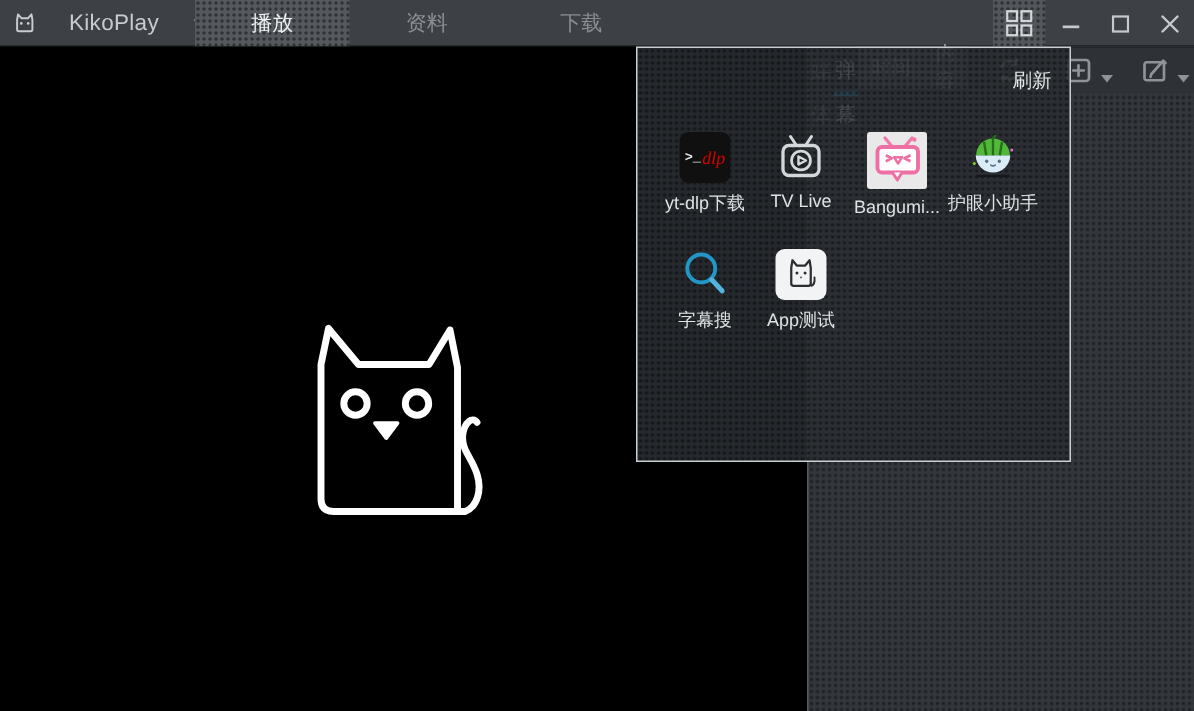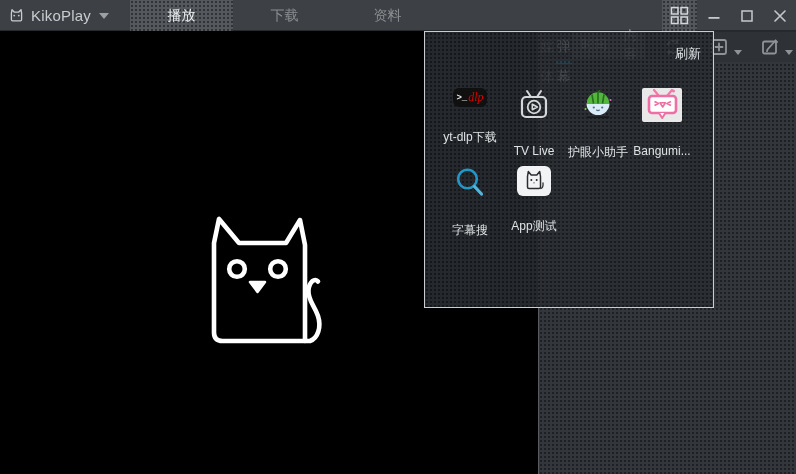--- a/index.html
+++ b/index.html
@@ -6,21 +6,21 @@
   html,body { width:796px; height:474px; overflow:hidden; background:#000;
     font-family:"Liberation Sans","DejaVu Sans",sans-serif; }
   .window { position:relative; width:796px; height:474px; background:#000; }
 
   .dotted { background-image:radial-gradient(rgba(0,0,0,0.42) 1px, rgba(0,0,0,0) 1.15px);
             background-size:4px 4px; }
 
   
   .titlebar { position:absolute; left:0; top:0; width:796px; height:31px;
     background:#3d4145; border-bottom:1px solid #26292c; }
-  .logo { position:absolute; left:8px; top:0; height:31px; display:flex; align-items:center; gap:6px; cursor:default; }
+  .logo { position:absolute; left:8px; top:0; height:31px; display:flex; align-items:center; gap:21px; cursor:default; }
   .app-name { color:#c9ccce; font-size:15px; letter-spacing:0.2px; }
   .caret-down { width:0; height:0; border-left:5px solid transparent; border-right:5px solid transparent;
     border-top:6px solid #9aa0a4; margin-left:2px; }
   .tabs { position:absolute; left:130px; top:0; height:31px; display:flex; }
   .tab { width:103px; height:31px; line-height:31px; text-align:center;
     font-size:14px; color:#8b8e91; cursor:pointer; }
   .tab.active { background-color:#55595e; color:#edeff0; }
   .win-controls { position:absolute; right:0; top:0; height:31px; display:flex; }
   .wbtn { width:33px; height:31px; display:flex; align-items:center; justify-content:center; cursor:pointer; }
   .wbtn.appgrid { width:35px; background-color:#53575c; }
@@ -48,21 +48,21 @@
     border-top:5px solid #8f9398; margin-left:5px; margin-bottom:2px; }
   .sp26 { margin-right:26px; } .sp18 { margin-right:18px; } .sp20 { margin-right:20px; }
 
   
   .popup { position:absolute; left:424px; top:31px; width:290px; height:277px;
     background-color:rgba(43,46,51,0.86); border:1px solid #c9ced3; z-index:10; }
   .popup-refresh { position:absolute; top:13px; right:12px; font-size:13px; color:#e3e6e8; cursor:pointer; }
   .app-grid { position:absolute; left:13px; top:56px; width:264px; display:flex; flex-wrap:wrap; }
   .app-cell { width:64px; height:58px; margin-bottom:20px; display:flex; flex-direction:column;
     align-items:center; cursor:pointer; }
-  .app-cell .label { margin-top:22px; font-size:12px; color:#dfe2e4; white-space:nowrap; }
+  .app-cell .label { margin-top:5px; font-size:12px; color:#dfe2e4; white-space:nowrap; }
   .icon-box { width:34px; height:34px; display:flex; align-items:center; justify-content:center; }
   .ytdlp-box { width:34px; height:34px; background:#101010; border-radius:6px; display:flex;
     align-items:center; justify-content:center; }
   .ytdlp-prompt { color:#e8e8e8; font-family:"Liberation Mono","DejaVu Sans Mono",monospace;
     font-size:9px; font-weight:bold; }
   .ytdlp-name { color:#d90000; font-family:"Liberation Serif","DejaVu Serif",serif;
     font-style:italic; font-weight:normal; font-size:12px; margin-left:1px; }
   .bangumi-box { width:40px; height:38px; background:#e9e9e9; border-radius:2px; display:flex;
     align-items:center; justify-content:center; }
   .apptest-box { width:34px; height:34px; background:#f2f3f4; border-radius:6px; display:flex;
@@ -79,22 +79,22 @@
         <path d="M3.4 6.2 L4 2.6 L6.4 5.2 L10.6 5.2 L13 2.6 L13.6 6.2 L13.6 12.6 Q13.6 13.8 12.4 13.8 L4.6 13.8 Q3.4 13.8 3.4 12.6 Z" fill="none" stroke="#c9ccce" stroke-width="1.3" stroke-linejoin="round"></path>
         <circle cx="6.2" cy="8.6" r="0.9" fill="#c9ccce"></circle>
         <circle cx="10.8" cy="8.6" r="0.9" fill="#c9ccce"></circle>
       </svg>
       <span class="app-name">KikoPlay</span>
       <span class="caret-down"></span>
     </div>
 
     <nav class="tabs">
       <div class="tab active dotted">播放</div>
+      <div class="tab">资料</div>
       <div class="tab">下载</div>
-      <div class="tab">资料</div>
     </nav>
 
     <div class="win-controls">
       <div class="wbtn appgrid dotted">
         <svg width="19" height="19" viewBox="0 0 19 19">
           <rect x="1.5" y="1.5" width="6.5" height="6.5" fill="none" stroke="#d4d7da" stroke-width="1.5"></rect>
           <rect x="11" y="1.5" width="6.5" height="6.5" fill="none" stroke="#d4d7da" stroke-width="1.5"></rect>
           <rect x="1.5" y="11" width="6.5" height="6.5" fill="none" stroke="#d4d7da" stroke-width="1.5"></rect>
           <rect x="11" y="11" width="6.5" height="6.5" fill="none" stroke="#d4d7da" stroke-width="1.5"></rect>
         </svg>
@@ -192,20 +192,34 @@
       <div class="app-cell">
         <div class="icon-box">
           <svg width="34" height="34" viewBox="0 0 34 34">
             <path d="M10 3 L14 9 M24 3 L20 9" stroke="#d5d8db" stroke-width="2" fill="none" stroke-linecap="round"></path>
             <rect x="5" y="9" width="24" height="20" rx="4" fill="none" stroke="#d5d8db" stroke-width="2.2"></rect>
             <circle cx="17" cy="19" r="6.3" fill="none" stroke="#d5d8db" stroke-width="1.8"></circle>
             <path d="M15.3 16.3 L20.3 19 L15.3 21.7 Z" fill="none" stroke="#d5d8db" stroke-width="1.6" stroke-linejoin="round"></path>
           </svg>
         </div>
         <span class="label">TV Live</span>
+      </div>
+
+      <div class="app-cell">
+        <div class="bangumi-box">
+          <svg width="36" height="34" viewBox="0 0 36 34">
+            <path d="M10 2 L15 8 M28 2 L23 8" stroke="#f178a8" stroke-width="2.2" fill="none" stroke-linecap="round"></path>
+            <circle cx="29.5" cy="3" r="1.5" fill="#f178a8"></circle>
+            <rect x="5" y="8" width="27" height="17" rx="3" fill="#ffffff" stroke="#ee6fa3" stroke-width="2.6"></rect>
+            <path d="M10.5 13.5 l4 2 l-4 2 M27 13.5 l-4 2 l4 2" stroke="#ee6fa3" stroke-width="1.8" fill="none" stroke-linejoin="round"></path>
+            <path d="M16 14.8 h5.4 l-2.7 4.2 Z" fill="none" stroke="#ee6fa3" stroke-width="1.6" stroke-linejoin="round"></path>
+            <path d="M15 25 l3.2 5 l3.2 -5" fill="#ffffff" stroke="#ee6fa3" stroke-width="2" stroke-linejoin="round"></path>
+          </svg>
+        </div>
+        <span class="label">Bangumi...</span>
       </div>
 
       <div class="app-cell">
         <div class="icon-box">
           <svg width="34" height="34" viewBox="0 0 34 34">
             <path d="M5.5 15.5 a11.5 11.5 0 0 0 23 0 Z" fill="#d9ecf7"></path>
             <path d="M5.8 15.5 a11.2 11.2 0 0 1 22.4 0 Z" fill="#52b83a"></path>
             <path d="M11 6.5 L12.5 15.5 M17 4.5 L17 15.5 M23 6.5 L21.5 15.5" stroke="#256e1c" stroke-width="1.6" fill="none"></path>
             <path d="M17 4.5 L18.5 2.5" stroke="#256e1c" stroke-width="1.4" fill="none" stroke-linecap="round"></path>
             <circle cx="12.8" cy="19.5" r="1.1" fill="#55707e"></circle>
@@ -213,34 +227,20 @@
             <path d="M15.5 22 q1.5 1.3 3 0" stroke="#55707e" stroke-width="1.1" fill="none" stroke-linecap="round"></path>
             <rect x="6" y="28.5" width="22" height="1.6" fill="#15171a"></rect>
             <circle cx="29.5" cy="12" r="1" fill="#e36ad0"></circle>
             <circle cx="4.5" cy="21" r="1" fill="#7ed321"></circle>
           </svg>
         </div>
         <span class="label">护眼小助手</span>
       </div>
 
       <div class="app-cell">
-        <div class="bangumi-box">
-          <svg width="36" height="34" viewBox="0 0 36 34">
-            <path d="M10 2 L15 8 M28 2 L23 8" stroke="#f178a8" stroke-width="2.2" fill="none" stroke-linecap="round"></path>
-            <circle cx="29.5" cy="3" r="1.5" fill="#f178a8"></circle>
-            <rect x="5" y="8" width="27" height="17" rx="3" fill="#ffffff" stroke="#ee6fa3" stroke-width="2.6"></rect>
-            <path d="M10.5 13.5 l4 2 l-4 2 M27 13.5 l-4 2 l4 2" stroke="#ee6fa3" stroke-width="1.8" fill="none" stroke-linejoin="round"></path>
-            <path d="M16 14.8 h5.4 l-2.7 4.2 Z" fill="none" stroke="#ee6fa3" stroke-width="1.6" stroke-linejoin="round"></path>
-            <path d="M15 25 l3.2 5 l3.2 -5" fill="#ffffff" stroke="#ee6fa3" stroke-width="2" stroke-linejoin="round"></path>
-          </svg>
-        </div>
-        <span class="label">Bangumi...</span>
-      </div>
-
-      <div class="app-cell">
         <div class="icon-box">
           <svg width="34" height="34" viewBox="0 0 34 34">
             <circle cx="14.5" cy="13" r="9.3" fill="none" stroke="#2396c8" stroke-width="2.6"></circle>
             <path d="M21.5 20.5 L28.5 28" stroke="#55b4dd" stroke-width="3.2" stroke-linecap="round"></path>
           </svg>
         </div>
         <span class="label">字幕搜</span>
       </div>
 
       <div class="app-cell">

